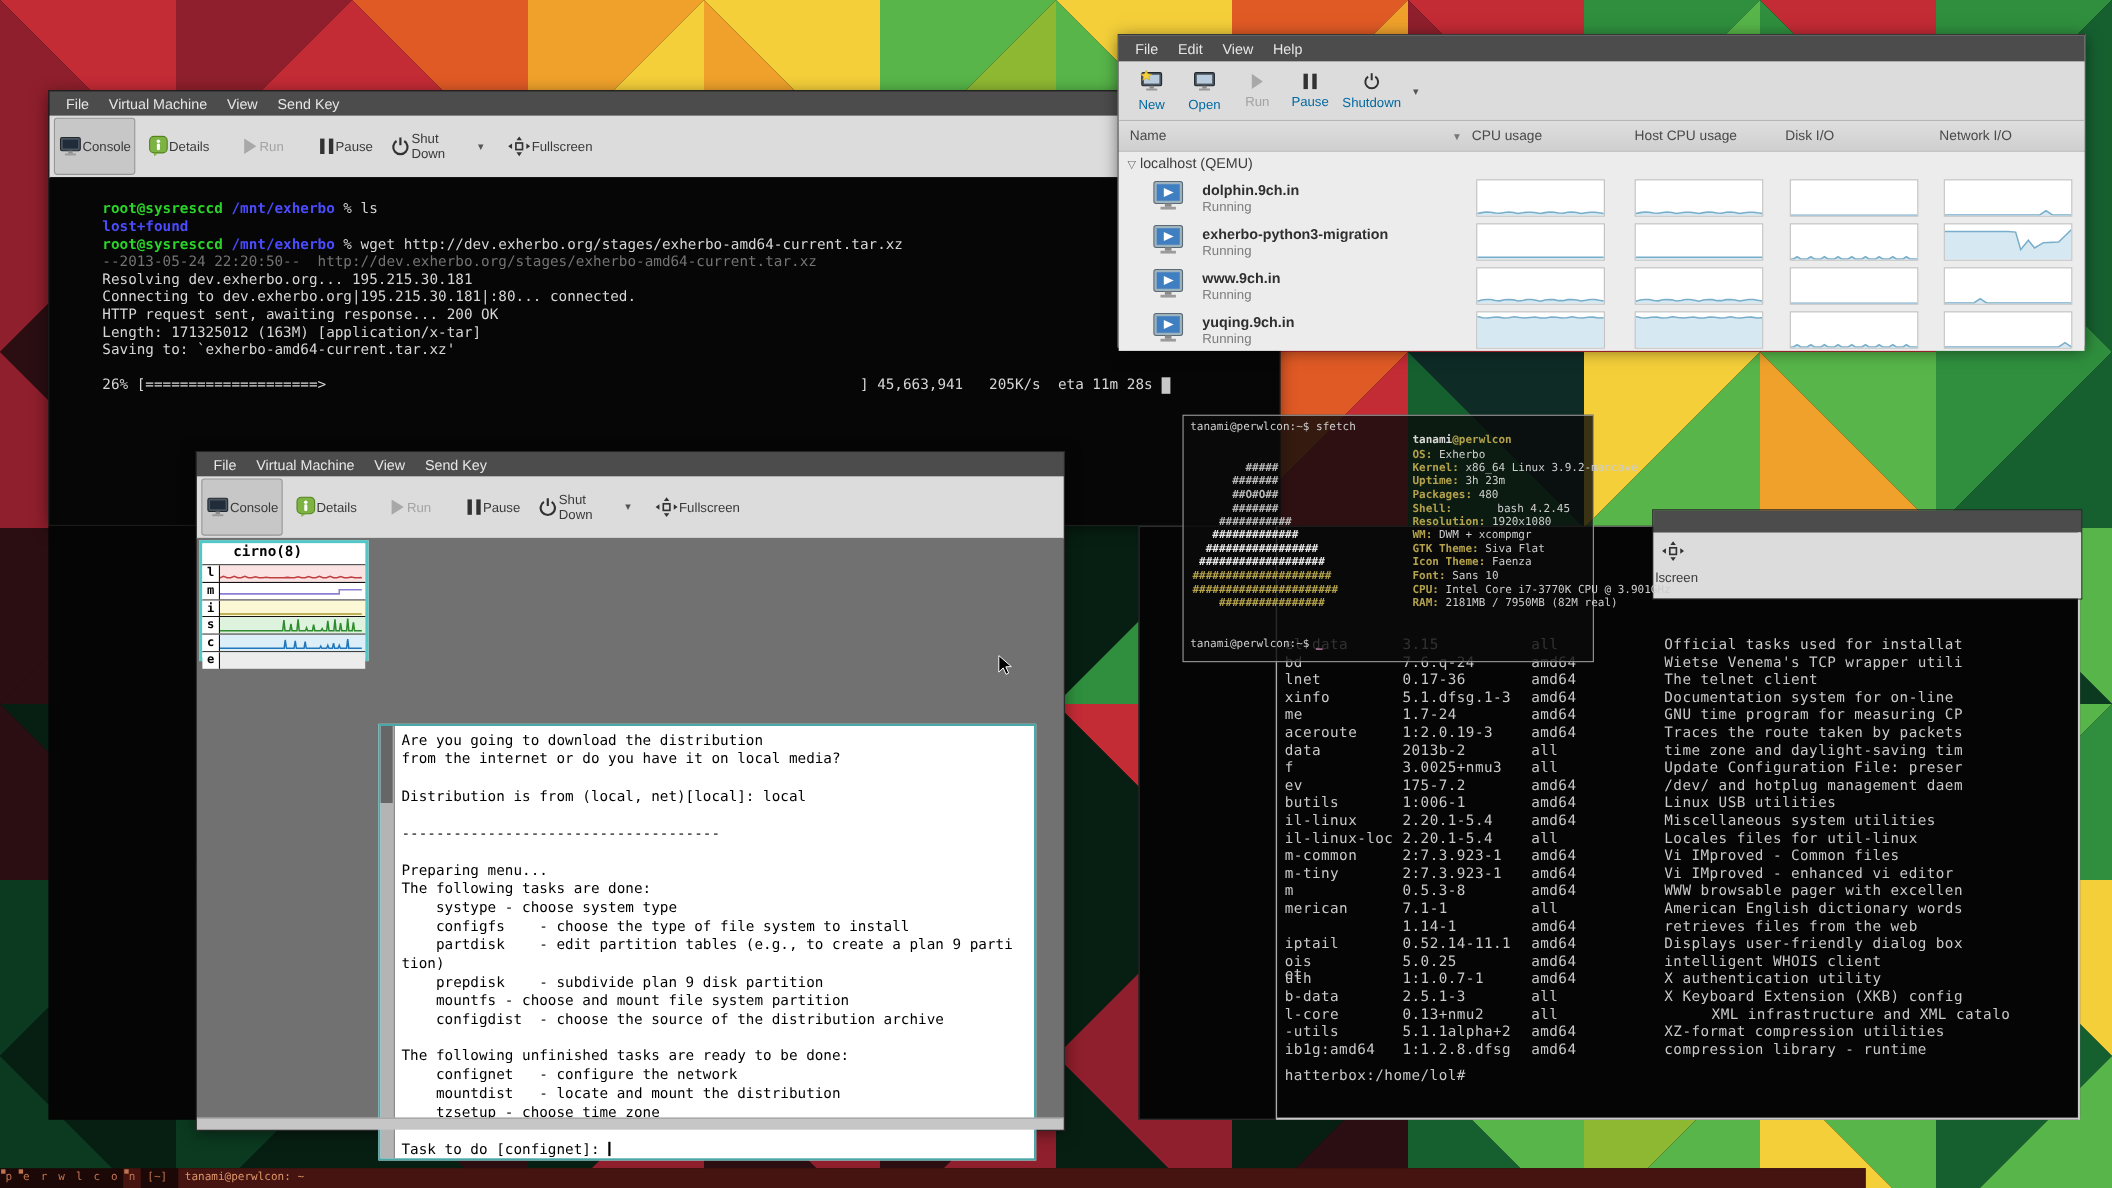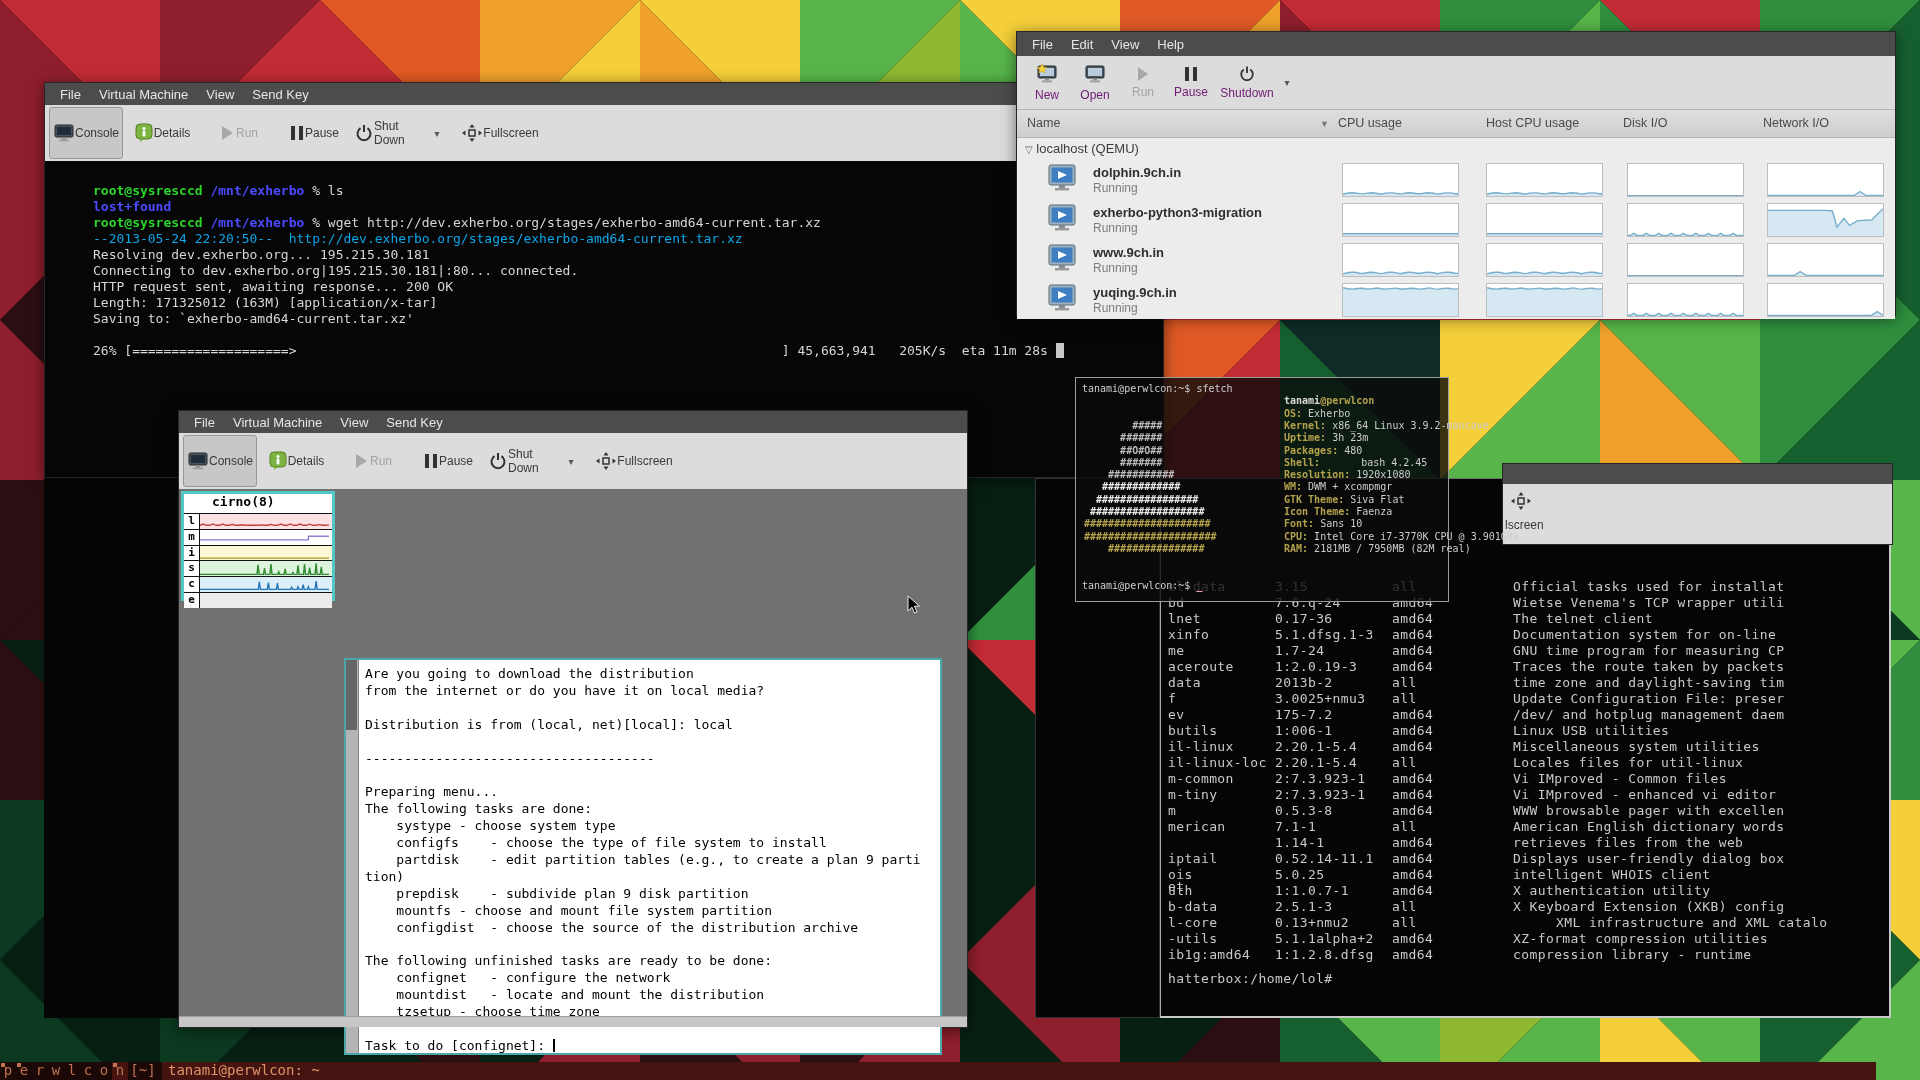--- a/index.html
+++ b/index.html
@@ -17,21 +17,21 @@
   .tbtn.active{background:#c7c7c7;border:1px solid #979797;}
   .tbtn.disabled{color:#a3a3a3;}
   .caretbtn{width:16px;height:50px;display:flex;align-items:center;justify-content:center;color:#555;font-size:10px;}
   .consolearea{position:absolute;left:0;right:0;bottom:0;background:#060606;}
   pre{margin:0;font-family:"DejaVu Sans Mono",monospace;white-space:pre;}
   #term1{position:absolute;left:48px;top:22px;font-size:13px;line-height:16px;color:#d6d6d6;}
   .curblock{background:#c8c8c8;}
   
   #vmm{background:#ececec;}
   .vmmtools{height:53px;background:#dcdcdc;border-bottom:1px solid #b5b5b5;display:flex;align-items:center;padding:0 6px;}
-  .mbtn{display:flex;flex-direction:column;align-items:center;justify-content:center;width:48px;height:48px;font-size:12px;color:#701a75;}
+  .mbtn{display:flex;flex-direction:column;align-items:center;justify-content:center;width:48px;height:48px;font-size:12px;color:#0369a1;}
   .mbtn.disabled{color:#a3a3a3;}
   .vmmhead{position:relative;height:27px;background:linear-gradient(#dedede,#cfcfcf);border-bottom:1px solid #b0b0b0;font-size:12.5px;color:#4a4a4a;}
   .vmmhead span{position:absolute;top:6px;}
   .vmmlist{position:relative;background:#ececec;height:181px;font-size:13px;}
   .vmrow{position:absolute;left:0;width:100%;height:40px;}
   .vmname{position:absolute;left:76px;top:5px;font-weight:bold;color:#2e2e2e;}
   .vmstatus{position:absolute;left:76px;top:21px;font-size:12px;color:#7d7d7d;}
   .chartcell{position:absolute;top:3px;width:117px;height:34px;background:#fff;border:1px solid #bdbdbd;box-sizing:border-box;}
   
   #win1ext{position:absolute;left:44px;top:478px;width:134px;height:540px;background:#050505;z-index:1;}
@@ -58,22 +58,22 @@
   .statlabel{width:15px;background:#fff;border-right:1px solid #111;font-family:"DejaVu Sans Mono",monospace;
      font-size:11px;font-weight:bold;color:#000;text-align:center;line-height:13px;}
   .statplot{flex:1;position:relative;}
   #dialog{position:absolute;left:165px;top:169px;width:598px;height:397px;background:#fff;border:2px solid #4aa8a8;box-sizing:border-box;}
   #dlgscroll{position:absolute;left:0;top:0;bottom:0;width:12px;background:#b4b4b4;border-right:1px solid #888;}
   #dlgthumb{position:absolute;left:0;top:0;width:11px;height:70px;background:#666;}
   #dlgtext{position:absolute;left:19px;top:6px;font-size:13px;line-height:16.9px;color:#000;}
   .cursorbar{display:inline-block;width:2px;height:13px;background:#000;vertical-align:-2px;}
   #mousecursor{position:absolute;left:728px;top:106px;z-index:9;}
   
-  #bar{position:absolute;left:0;top:1062px;width:1876px;height:18px;background:#1c0807;z-index:10;
-     font-family:"DejaVu Sans Mono",monospace;font-size:14px;color:#bf7350;}
+  #bar{position:absolute;left:0;top:1062px;width:1696px;height:18px;background:#1c0807;z-index:10;
+     font-family:"DejaVu Sans Mono",monospace;font-size:10px;color:#bf7350;}
   .tag{position:relative;display:inline-block;width:16px;height:18px;text-align:center;line-height:17px;vertical-align:top;}
   .tag.sel{background:#451410;}
   .tagind{position:absolute;left:1px;top:1px;width:4px;height:4px;background:#bf7350;}
   #barlayout{display:inline-block;width:30px;text-align:center;line-height:17px;vertical-align:top;}
   #bartitle{position:absolute;left:162px;top:0;right:0;height:18px;background:#451410;color:#dd9468;line-height:17px;padding-left:6px;}
 </style>
 </head>
 <body>
 
 <div id="screen">
@@ -319,21 +319,21 @@
               <path d="M21 10 L17.5 7.5 L17.5 12.5 Z" fill="#323232"></path>
             </svg>
           </span>
         <span>Fullscreen</span>
       </div>
     </div>
     <div class="consolearea" style="top:78px;">
       <pre id="term1"><span style="color: rgb(42, 212, 42); font-weight: bold;">root@sysresccd</span><span style="color: rgb(214, 214, 214);"> </span><span style="color: rgb(75, 75, 255); font-weight: bold;">/mnt/exherbo</span><span style="color: rgb(214, 214, 214);"> % ls</span>
 <span style="color: rgb(75, 75, 255); font-weight: bold;">lost+found</span>
 <span style="color: rgb(42, 212, 42); font-weight: bold;">root@sysresccd</span><span style="color: rgb(214, 214, 214);"> </span><span style="color: rgb(75, 75, 255); font-weight: bold;">/mnt/exherbo</span><span style="color: rgb(214, 214, 214);"> % wget http://dev.exherbo.org/stages/exherbo-amd64-current.tar.xz</span>
-<span style="color: #0ea5e9;">--2013-05-24 22:20:50--  http://dev.exherbo.org/stages/exherbo-amd64-current.tar.xz</span>
+<span style="color: #737373;">--2013-05-24 22:20:50--  http://dev.exherbo.org/stages/exherbo-amd64-current.tar.xz</span>
 <span style="color: rgb(214, 214, 214);">Resolving dev.exherbo.org... 195.215.30.181</span>
 <span style="color: rgb(214, 214, 214);">Connecting to dev.exherbo.org|195.215.30.181|:80... connected.</span>
 <span style="color: rgb(214, 214, 214);">HTTP request sent, awaiting response... 200 OK</span>
 <span style="color: rgb(214, 214, 214);">Length: 171325012 (163M) [application/x-tar]</span>
 <span style="color: rgb(214, 214, 214);">Saving to: `exherbo-amd64-current.tar.xz'</span>
 
 <span style="color: rgb(214, 214, 214);">26% [====================&gt;                                                              ] 45,663,941   205K/s  eta 11m 28s </span><span class="curblock">&nbsp;</span>
 </pre>
     </div>
   </div>

